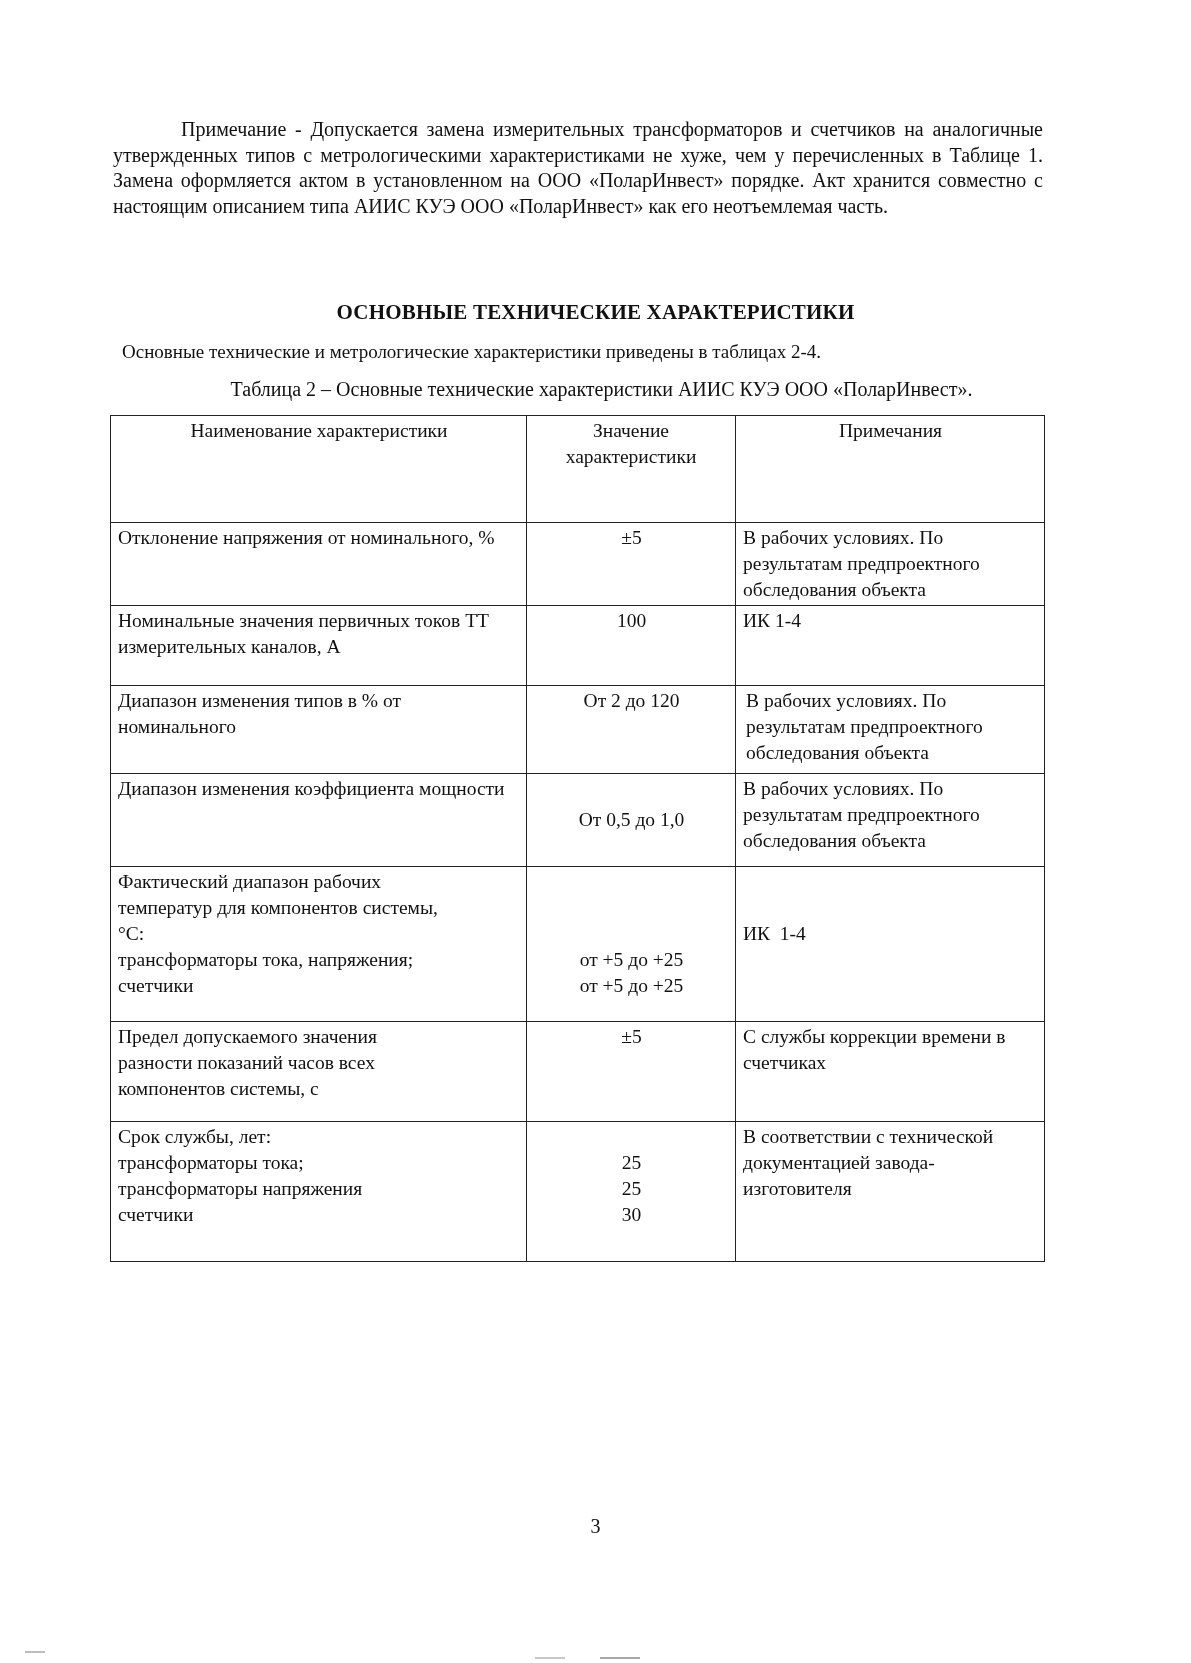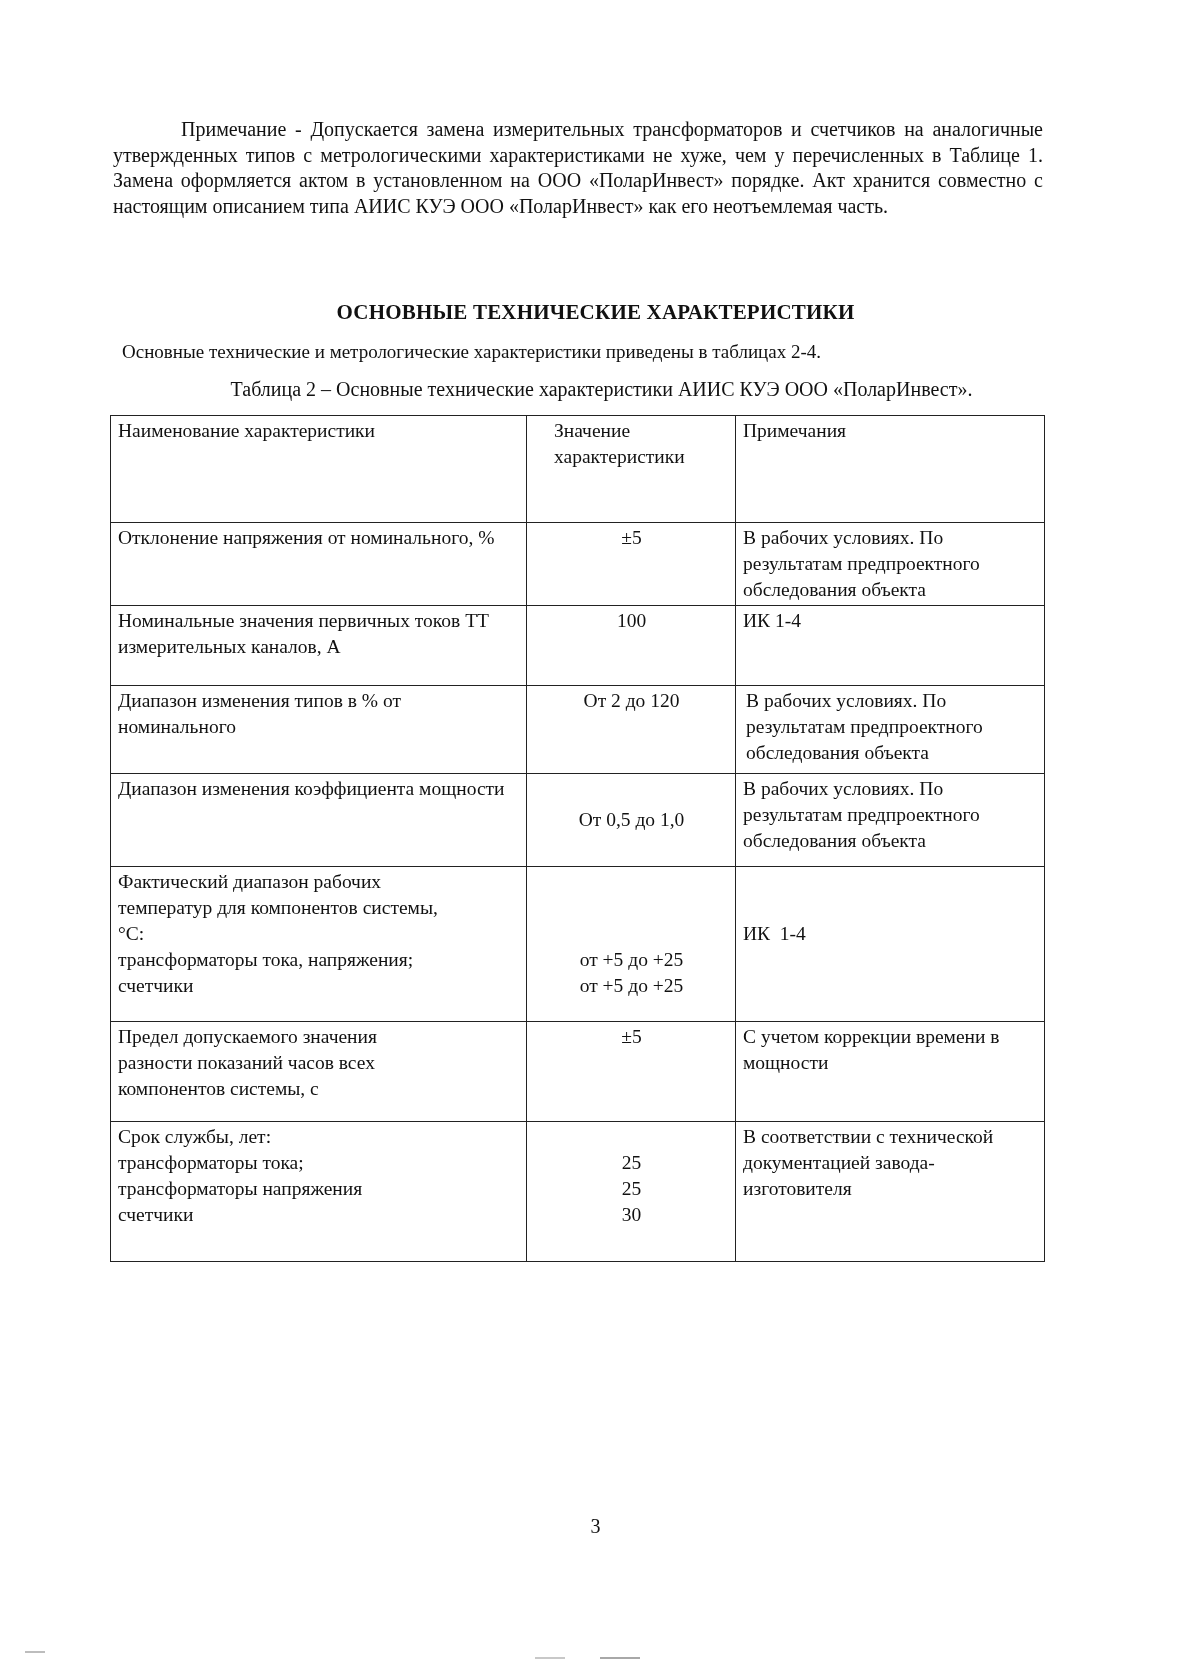--- a/index.html
+++ b/index.html
@@ -27,21 +27,21 @@
     }
     table.specs {
       position: absolute; left: 110px; top: 415px; width: 934px;
       border-collapse: collapse; table-layout: fixed;
       font-size: 19.5px; line-height: 26px;
     }
     table.specs td, table.specs th {
       border: 1.5px solid #222222; vertical-align: top;
       padding: 2px 6px 2px 7px; font-weight: normal;
     }
-    table.specs th { text-align: left; margin-left: 28px; }
+    table.specs th { text-align: center; margin-left: 28px; }
     col.c1 { width: 416px; } col.c2 { width: 209px; } col.c3 { width: 309px; }
     .center { text-align: center; }
     .line { display: block; white-space: pre-wrap; }
     .page-number {
       position: absolute; left: 0; top: 1515px; width: 1191px;
       text-align: center; font-size: 20px;
     }
     .scan-mark { position: absolute; height: 2px; background: #9a9a9a; }
   </style>
 </head>
@@ -102,21 +102,21 @@
     </td>
     <td>
       <span class="line">&nbsp;</span>
       <span class="line">&nbsp;</span>
       <span class="line">ИК  1-4</span>
     </td>
   </tr>
   <tr style="height:100px">
     <td style="padding-right:90px">Предел допускаемого значения разности показаний часов всех компонентов системы, с</td>
     <td class="center">±5</td>
-    <td>С учетом  коррекции времени в мощности</td>
+    <td>С службы  коррекции времени в счетчиках</td>
   </tr>
   <tr style="height:140px">
     <td>
       <span class="line">Срок службы, лет:</span>
       <span class="line">трансформаторы тока;</span>
       <span class="line">трансформаторы напряжения</span>
       <span class="line">счетчики</span>
     </td>
     <td class="center">
       <span class="line">&nbsp;</span>

